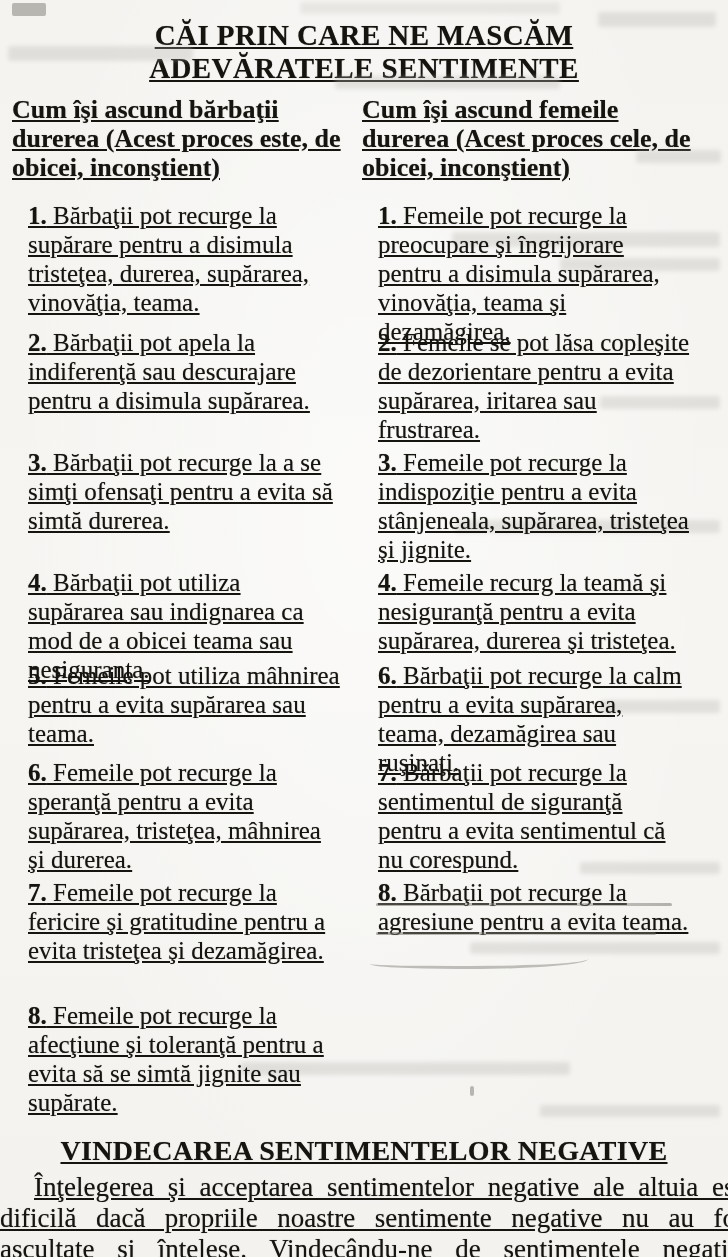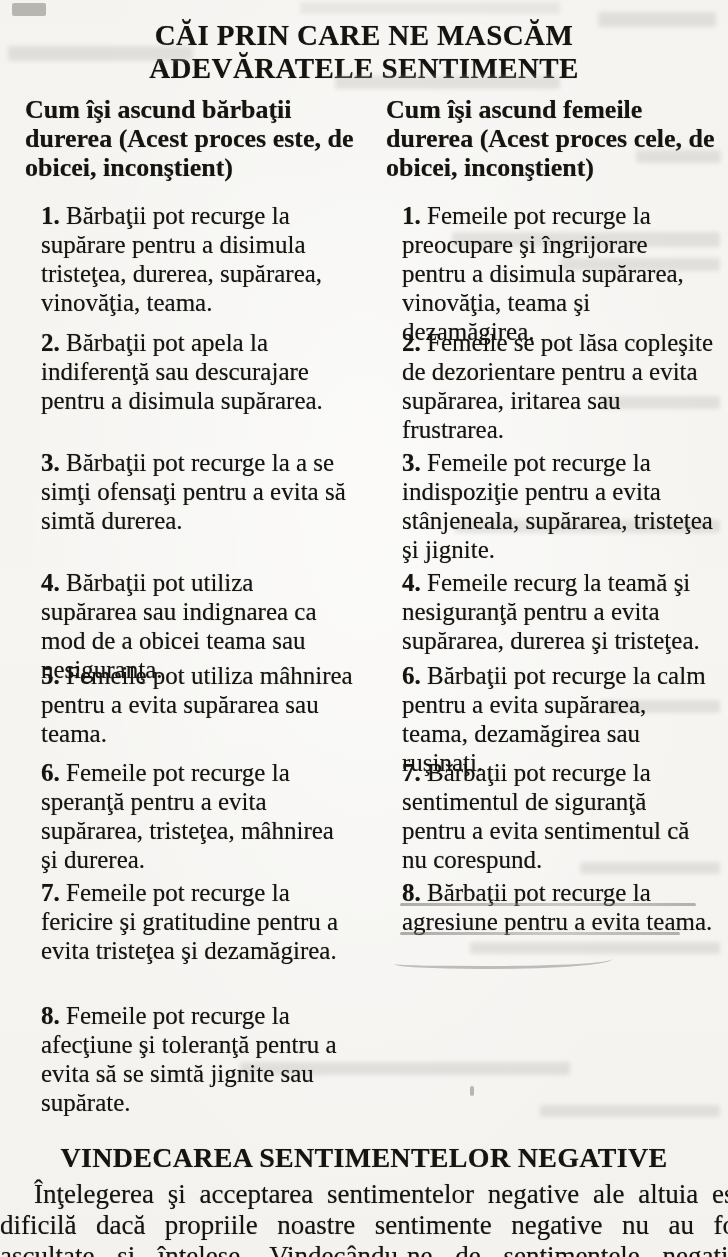--- a/index.html
+++ b/index.html
@@ -8,37 +8,38 @@
     background:#f5f4f1;
     font-family:"Liberation Serif","DejaVu Serif",serif;
   }
   .page{
     position:relative;width:728px;height:1257px;
     color:#16140f;
     text-shadow:0 0 0.8px rgba(30,28,24,.5);
     background:
       radial-gradient(ellipse at 50% 40%, rgba(255,255,255,.55), rgba(0,0,0,0) 70%),
       linear-gradient(180deg,#f4f3f0 0%,#f6f5f2 50%,#f3f2ef 100%);
+    text-decoration: underline;
   }
   
   .ghost{
     position:absolute;background:#b7b5af;opacity:.32;
     filter:blur(2px);border-radius:3px;pointer-events:none;
   }
   .speck{position:absolute;background:#6f6d66;opacity:.45;border-radius:2px;filter:blur(.6px);}
   .title{
     margin:0;padding-top:19px;text-align:center;
     font-size:29px;line-height:33px;font-weight:bold;letter-spacing:.4px;
   }
   .title .tl{display:block;}
   .columns{
     display:grid;
     grid-template-columns:350px 350px;
-    column-gap:11px;
-    padding-left:25px;
+    column-gap:0;
+    padding-left:12px;
     margin-top:10px;
     grid-template-rows:90px 127px 120px 120px 93px 97px 120px 123px auto;
     grid-auto-flow:row;
   }
   .colhead{
     margin:0;font-weight:bold;font-size:26px;line-height:29px;
   }
   .item{
     margin:16px;font-size:25px;line-height:29px;position:relative;
     padding-right:4px;
@@ -49,21 +50,21 @@
     position:absolute;height:3px;left:-2px;
     background:linear-gradient(90deg,rgba(112,110,102,.55),rgba(145,143,134,.42) 55%,rgba(112,110,102,.5));
     border-radius:2px;filter:blur(.4px);pointer-events:none;
   }
   .pencil.curve{
     height:10px;background:none;
     border-bottom:3px solid rgba(122,120,112,.45);
     border-radius:0 0 55% 40%/0 0 10px 5px;
   }
   .heading2{
-    margin:9px 0 0;text-align:center;
+    margin:2px 0 0;text-align:center;
     font-size:28px;line-height:32px;font-weight:bold;letter-spacing:.3px;
   }
   .para{
     margin:5px 0 0;width:754px;
     font-size:27px;line-height:31px;
     text-align:justify;text-indent:34px;word-spacing:.5px;
   }
 </style>
 </head>
 <body>

